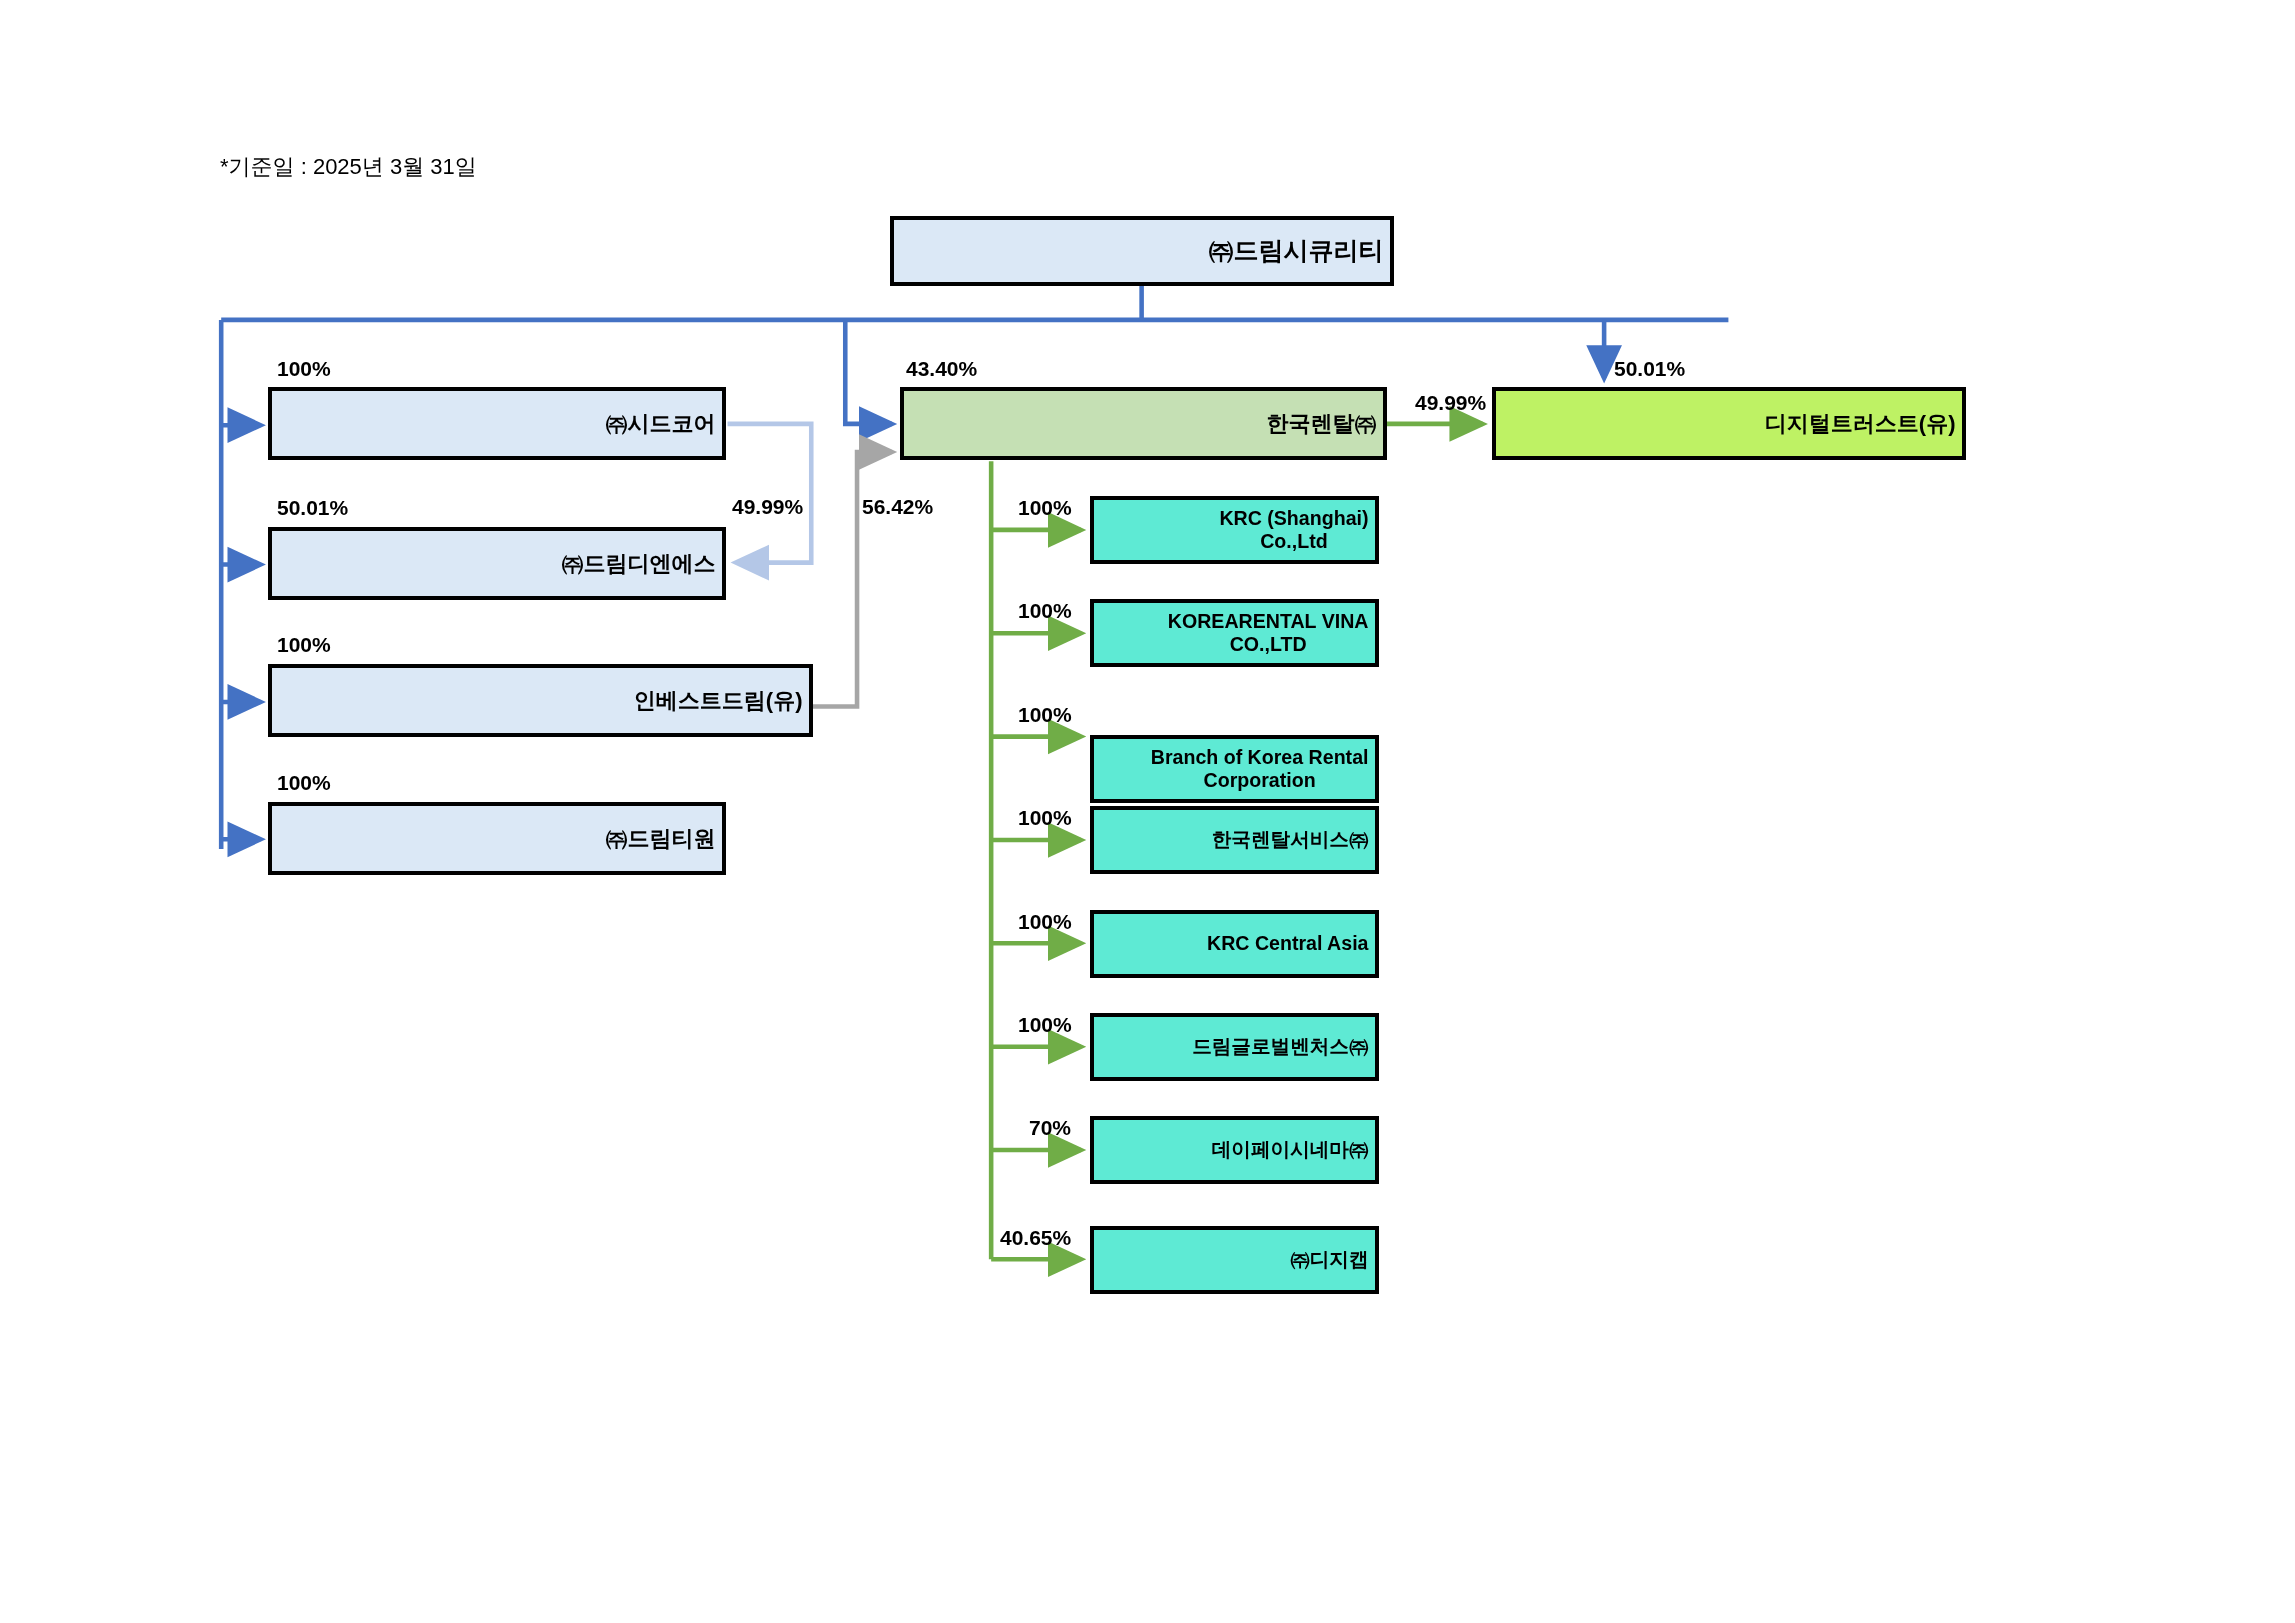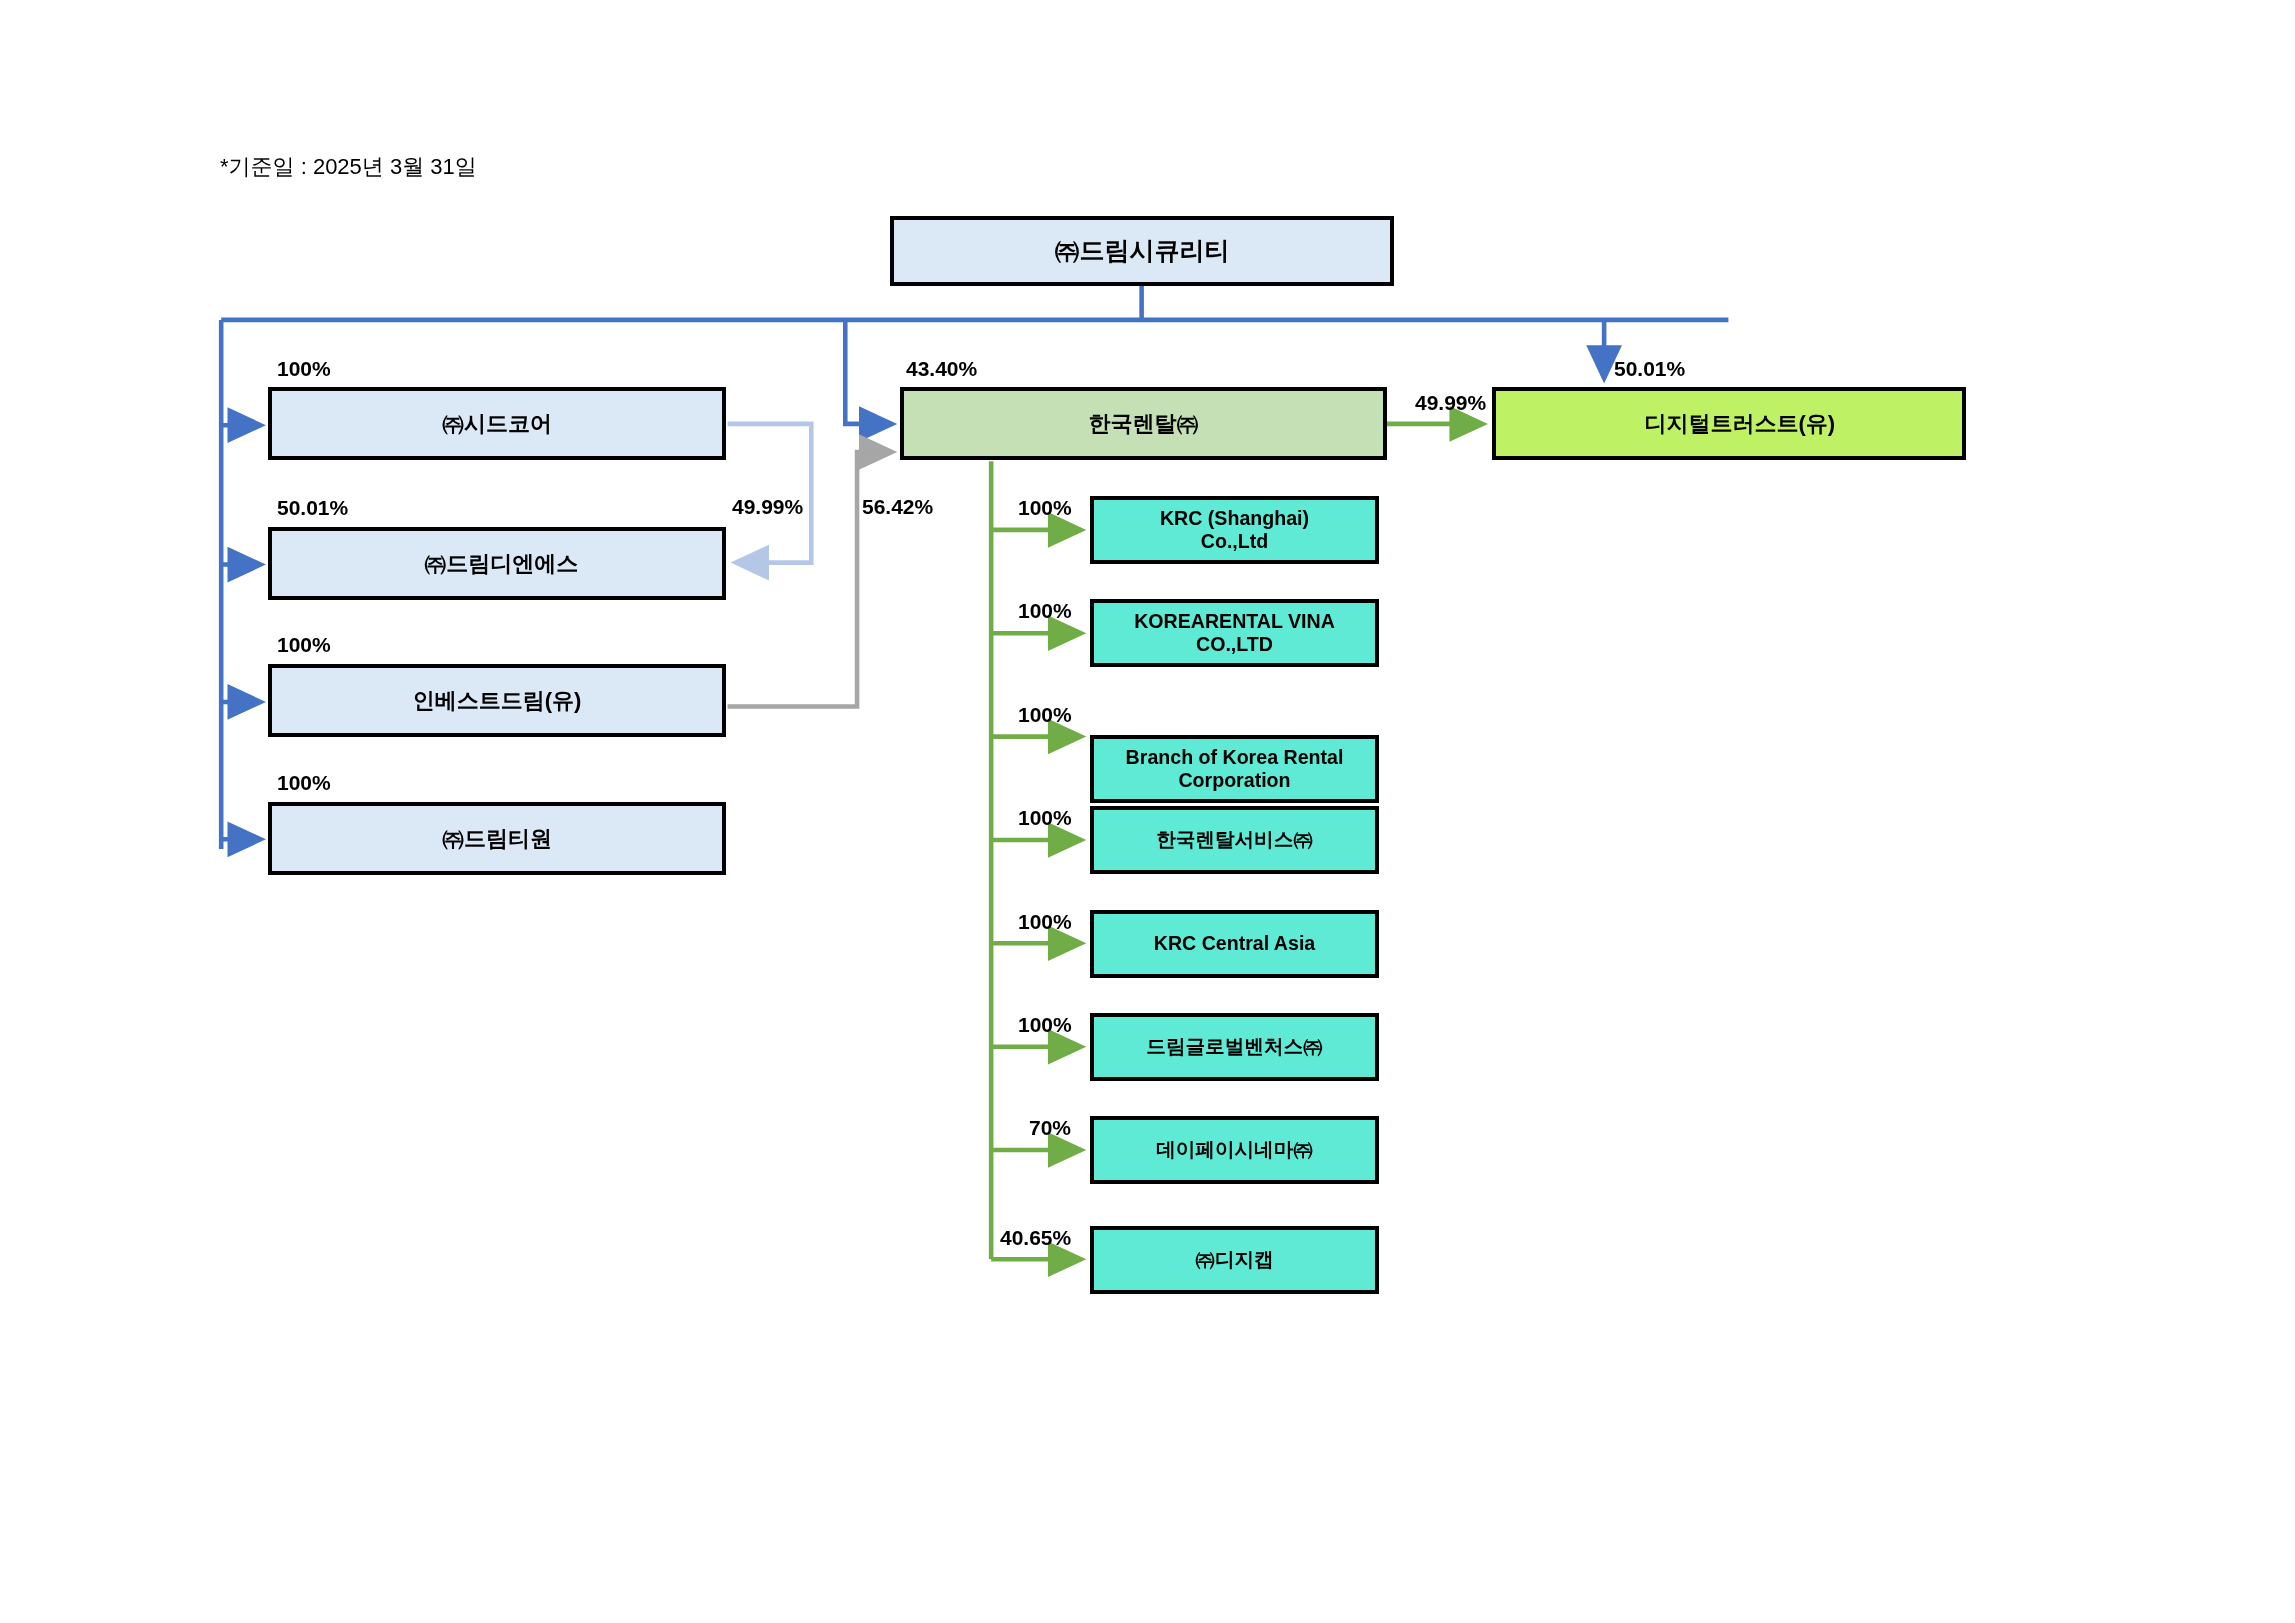--- a/index.html
+++ b/index.html
@@ -4,21 +4,21 @@
 <style>
   html,body{margin:0;padding:0;background:#ffffff;}
   body{width:2295px;height:1623px;position:relative;overflow:hidden;
        font-family:"Liberation Sans","DejaVu Sans",sans-serif;}
   #canvas{position:absolute;left:0;top:0;width:2295px;height:1623px;}
   svg.wires{position:absolute;left:0;top:0;width:2295px;height:1623px;pointer-events:none;}
 
   .note{position:absolute;font-size:22px;font-weight:400;color:#000;white-space:nowrap;}
 
   .node{position:absolute;box-sizing:border-box;border:4.6px solid #000000;
-        display:flex;align-items:center;justify-content:center;text-align:center;
+        display:flex;align-items:center;justify-content:flex-end;text-align:center;
         font-weight:700;color:#000000;line-height:1.18;padding:2.6px 6.5px;}
   .node.blue{background:#dbe8f6;}
   .node.green-main{background:#c5e0b4;}
   .node.yellow{background:#bef264;padding-left:28px;}
   .node.green-sub{background:#5eead4;}
 
   .node-root{font-size:25px;}
   .node-lvl1{font-size:22px;}
   .node-sub{font-size:19.6px;}
 
@@ -130,21 +130,21 @@
   <div class="node blue node-lvl1" style="left:268px;top:387px;width:458px;height:73px;">
     <span>㈜시드코어</span>
   </div>
 
   <div class="pct" style="left:277px;top:496px;">50.01%</div>
   <div class="node blue node-lvl1" style="left:268px;top:527px;width:458px;height:73px;padding-left:15px;">
     <span>㈜드림디엔에스</span>
   </div>
 
   <div class="pct" style="left:277px;top:633px;">100%</div>
-  <div class="node blue node-lvl1" style="left:268px;top:664px;width:458px;height:73px;">
+  <div class="node blue node-lvl1" style="left:268px;top:664px;width:545px;height:73px;">
     <span>인베스트드림(유)</span>
   </div>
 
   <div class="pct" style="left:277px;top:771px;">100%</div>
   <div class="node blue node-lvl1" style="left:268px;top:802px;width:458px;height:73px;">
     <span>㈜드림티원</span>
   </div>
 
   <div class="pct" style="left:732px;top:495px;">49.99%</div>
   <div class="pct" style="left:862px;top:495px;">56.42%</div>

